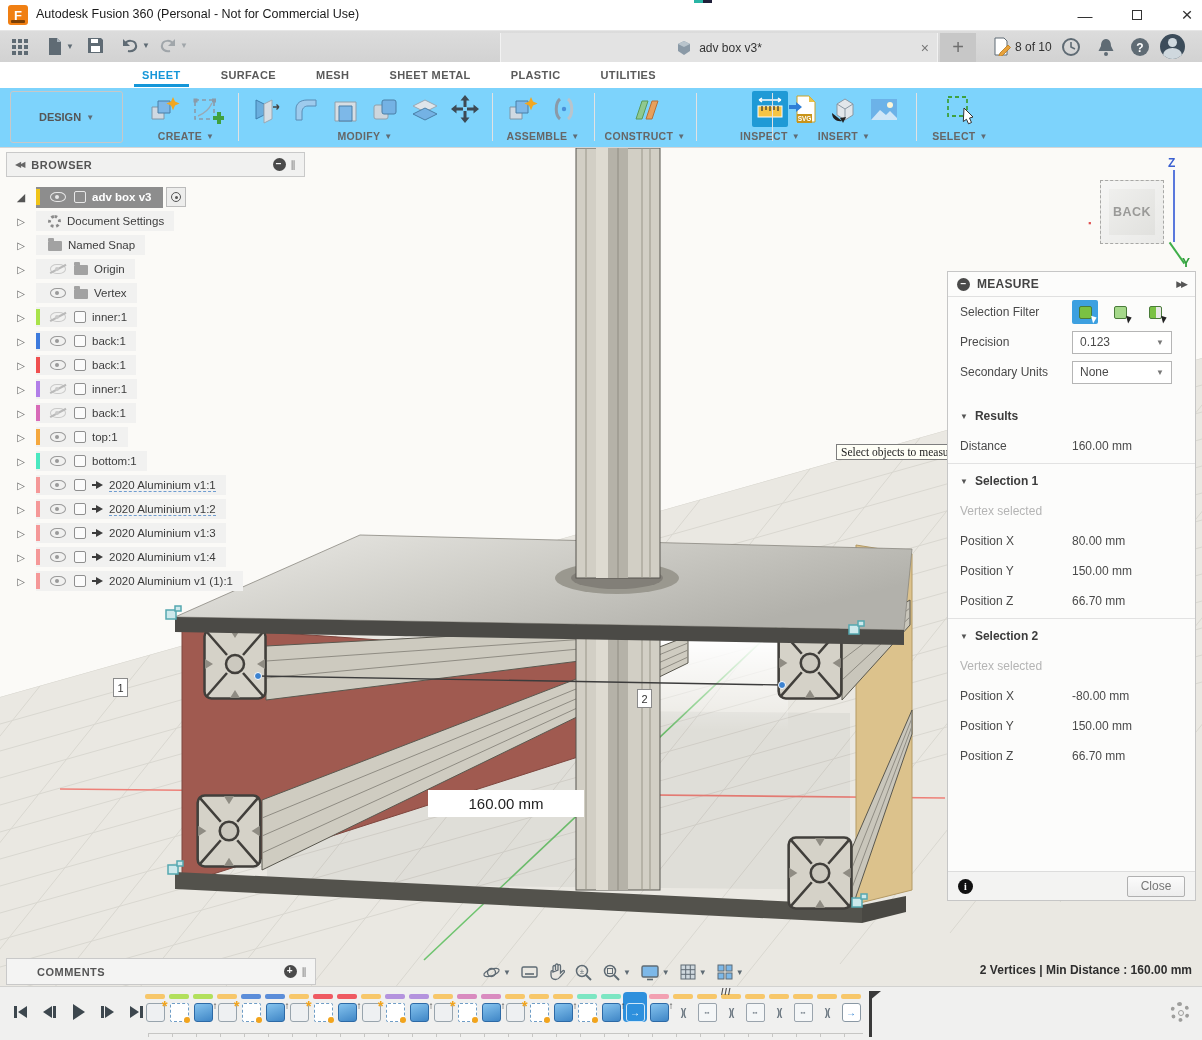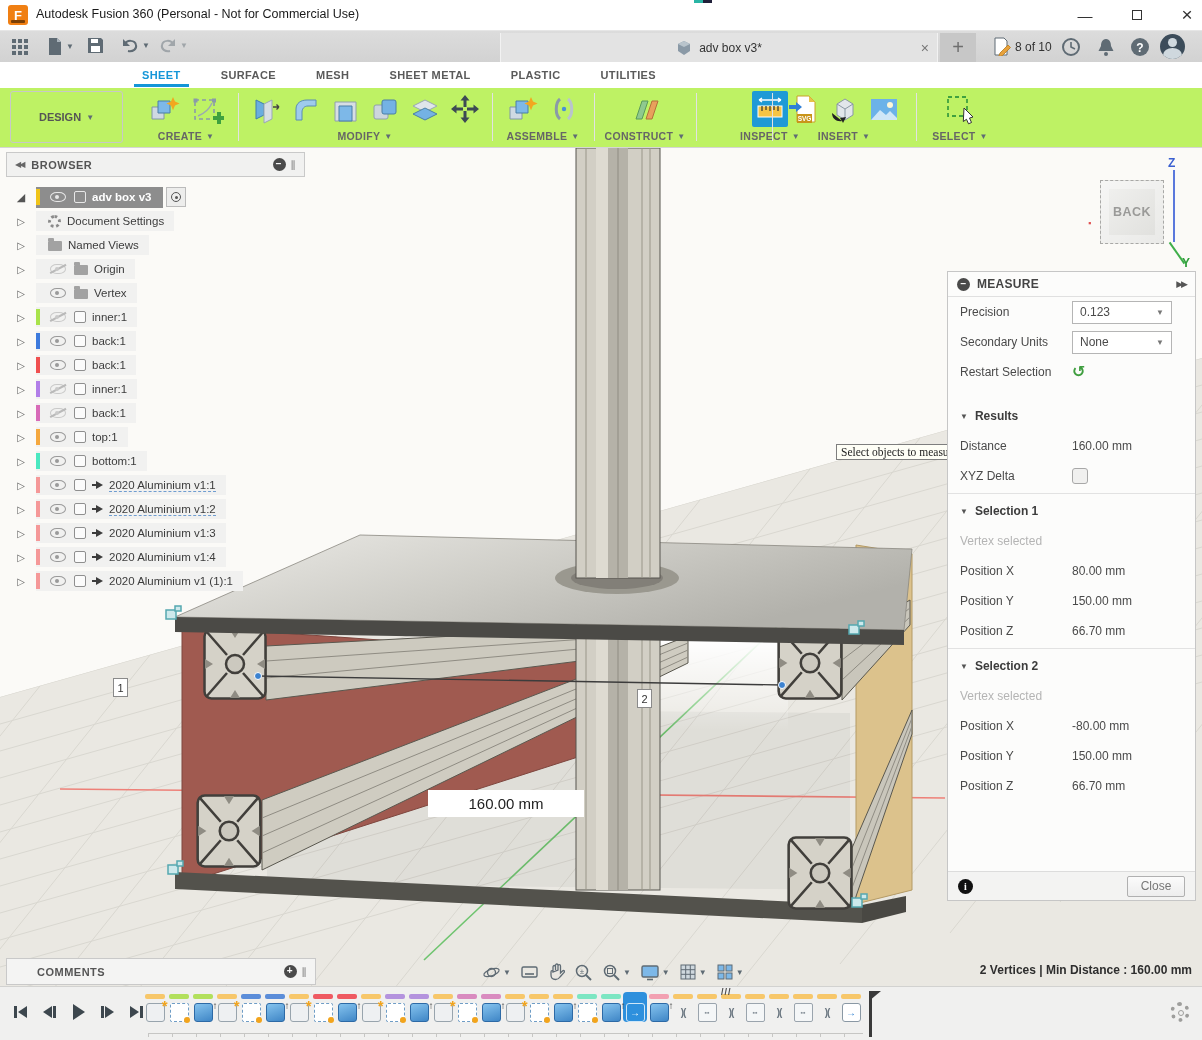--- a/index.html
+++ b/index.html
@@ -31,21 +31,21 @@
 #avatar::before { content:""; position:absolute; left:8px; top:4px; width:9px; height:9px; border-radius:50%; background:#cfd8de; }
 #avatar::after { content:""; position:absolute; left:3px; top:14px; width:19px; height:14px; border-radius:50%; background:#cfd8de; }
 
 
 #ribbontabs { position:absolute; left:0; top:62px; width:1202px; height:26px; background:#fff; display:flex; align-items:center; padding-left:140px; gap:36px; }
 .rtab { font-size:11px; font-weight:bold; color:#5a5a5a; letter-spacing:.4px; padding:5px 2px 6px; position:relative; }
 .rtab.active { color:#1496d8; }
 .rtab.active::after { content:""; position:absolute; left:-6px; right:-6px; bottom:0; height:3px; background:#1496d8; }
 
 
-#ribbon { position:absolute; left:0; top:88px; width:1202px; height:60px; background:#bef264; border-bottom:1px solid #d5d5d5; }
+#ribbon { position:absolute; left:0; top:88px; width:1202px; height:60px; background:#7dd3fc; border-bottom:1px solid #d5d5d5; }
 #design-box { position:absolute; left:10px; top:3px; width:113px; height:52px; border:1px solid #c8c8c8; border-radius:3px; display:flex; align-items:center; justify-content:center; gap:5px; font-size:11px; font-weight:bold; color:#555; }
 .rgroup { position:absolute; top:1px; height:58px; text-align:center; }
 .gicons { height:40px; display:flex; align-items:center; justify-content:center; gap:6px; }
 .glabel { font-size:10.5px; font-weight:bold; color:#666; letter-spacing:.3px; display:flex; align-items:center; justify-content:center; gap:4px; margin-top:1px; }
 .gdiv { position:absolute; top:5px; width:1px; height:48px; background:#e2e2e2; }
 .tool { width:36px; height:36px; display:flex; align-items:center; justify-content:center; }
 .tool.small { width:34px; }
 .tool.active { background:#1f9ad6; border-radius:2px; }
 
 
@@ -645,21 +645,21 @@
             </span>
           </div>
 
           <div class="trow">
             <span class="exp">▷</span>
             <span class="chip">
               <span class="cbar"></span>
 
               <span class="ticon i-folder"></span>
 
-              <span class="tlabel">Named Views</span>
+              <span class="tlabel">Named Snap</span>
             </span>
           </div>
 
           <div class="trow">
             <span class="exp">▷</span>
             <span class="chip">
               <span class="cbar"></span>
               <span class="eyeic eye-off"></span>
               <span class="ticon i-folder"></span>
 
@@ -834,48 +834,57 @@
 
   <div id="tooltip">Select objects to measure.</div>
 
   <div id="measure">
     <div id="measure-header">
       <span class="mincirc">−</span>
       <span>MEASURE</span>
       <span class="skip">▶▶</span>
     </div>
     <div class="mrow">
+      <span>Selection Filter</span>
+      <span class="filtbtns">
+        <span class="fbtn sel">
+            <span class="fcube"></span>
+            <span class="fcur"></span>
+          </span>
+        <span class="fbtn f2">
+            <span class="fcube"></span>
+            <span class="fcur"></span>
+          </span>
+        <span class="fbtn f3">
+            <span class="fcube"></span>
+            <span class="fcur"></span>
+          </span>
+      </span>
+    </div>
+    <div class="mrow">
       <span>Precision</span>
       <span class="msel">
           <span>0.123</span>
           <span class="caret">▼</span>
         </span>
     </div>
     <div class="mrow">
       <span>Secondary Units</span>
       <span class="msel">
           <span>None</span>
           <span class="caret">▼</span>
         </span>
     </div>
-    <div class="mrow">
-      <span>Restart Selection</span>
-      <span id="restart-ic">↺</span>
-    </div>
     <div class="msec" style="margin-top:14px">
       <span class="tri">▼</span>
       <span>Results</span>
     </div>
     <div class="mrow">
       <span>Distance</span>
       <span>160.00 mm</span>
-    </div>
-    <div class="mrow">
-      <span>XYZ Delta</span>
-      <span class="mcheck"></span>
     </div>
     <div class="mdiv"></div>
     <div class="msec">
       <span class="tri">▼</span>
       <span>Selection 1</span>
     </div>
     <div class="mnote">Vertex selected</div>
     <div class="mrow">
         <span>Position X</span>
         <span>80.00 mm</span>

